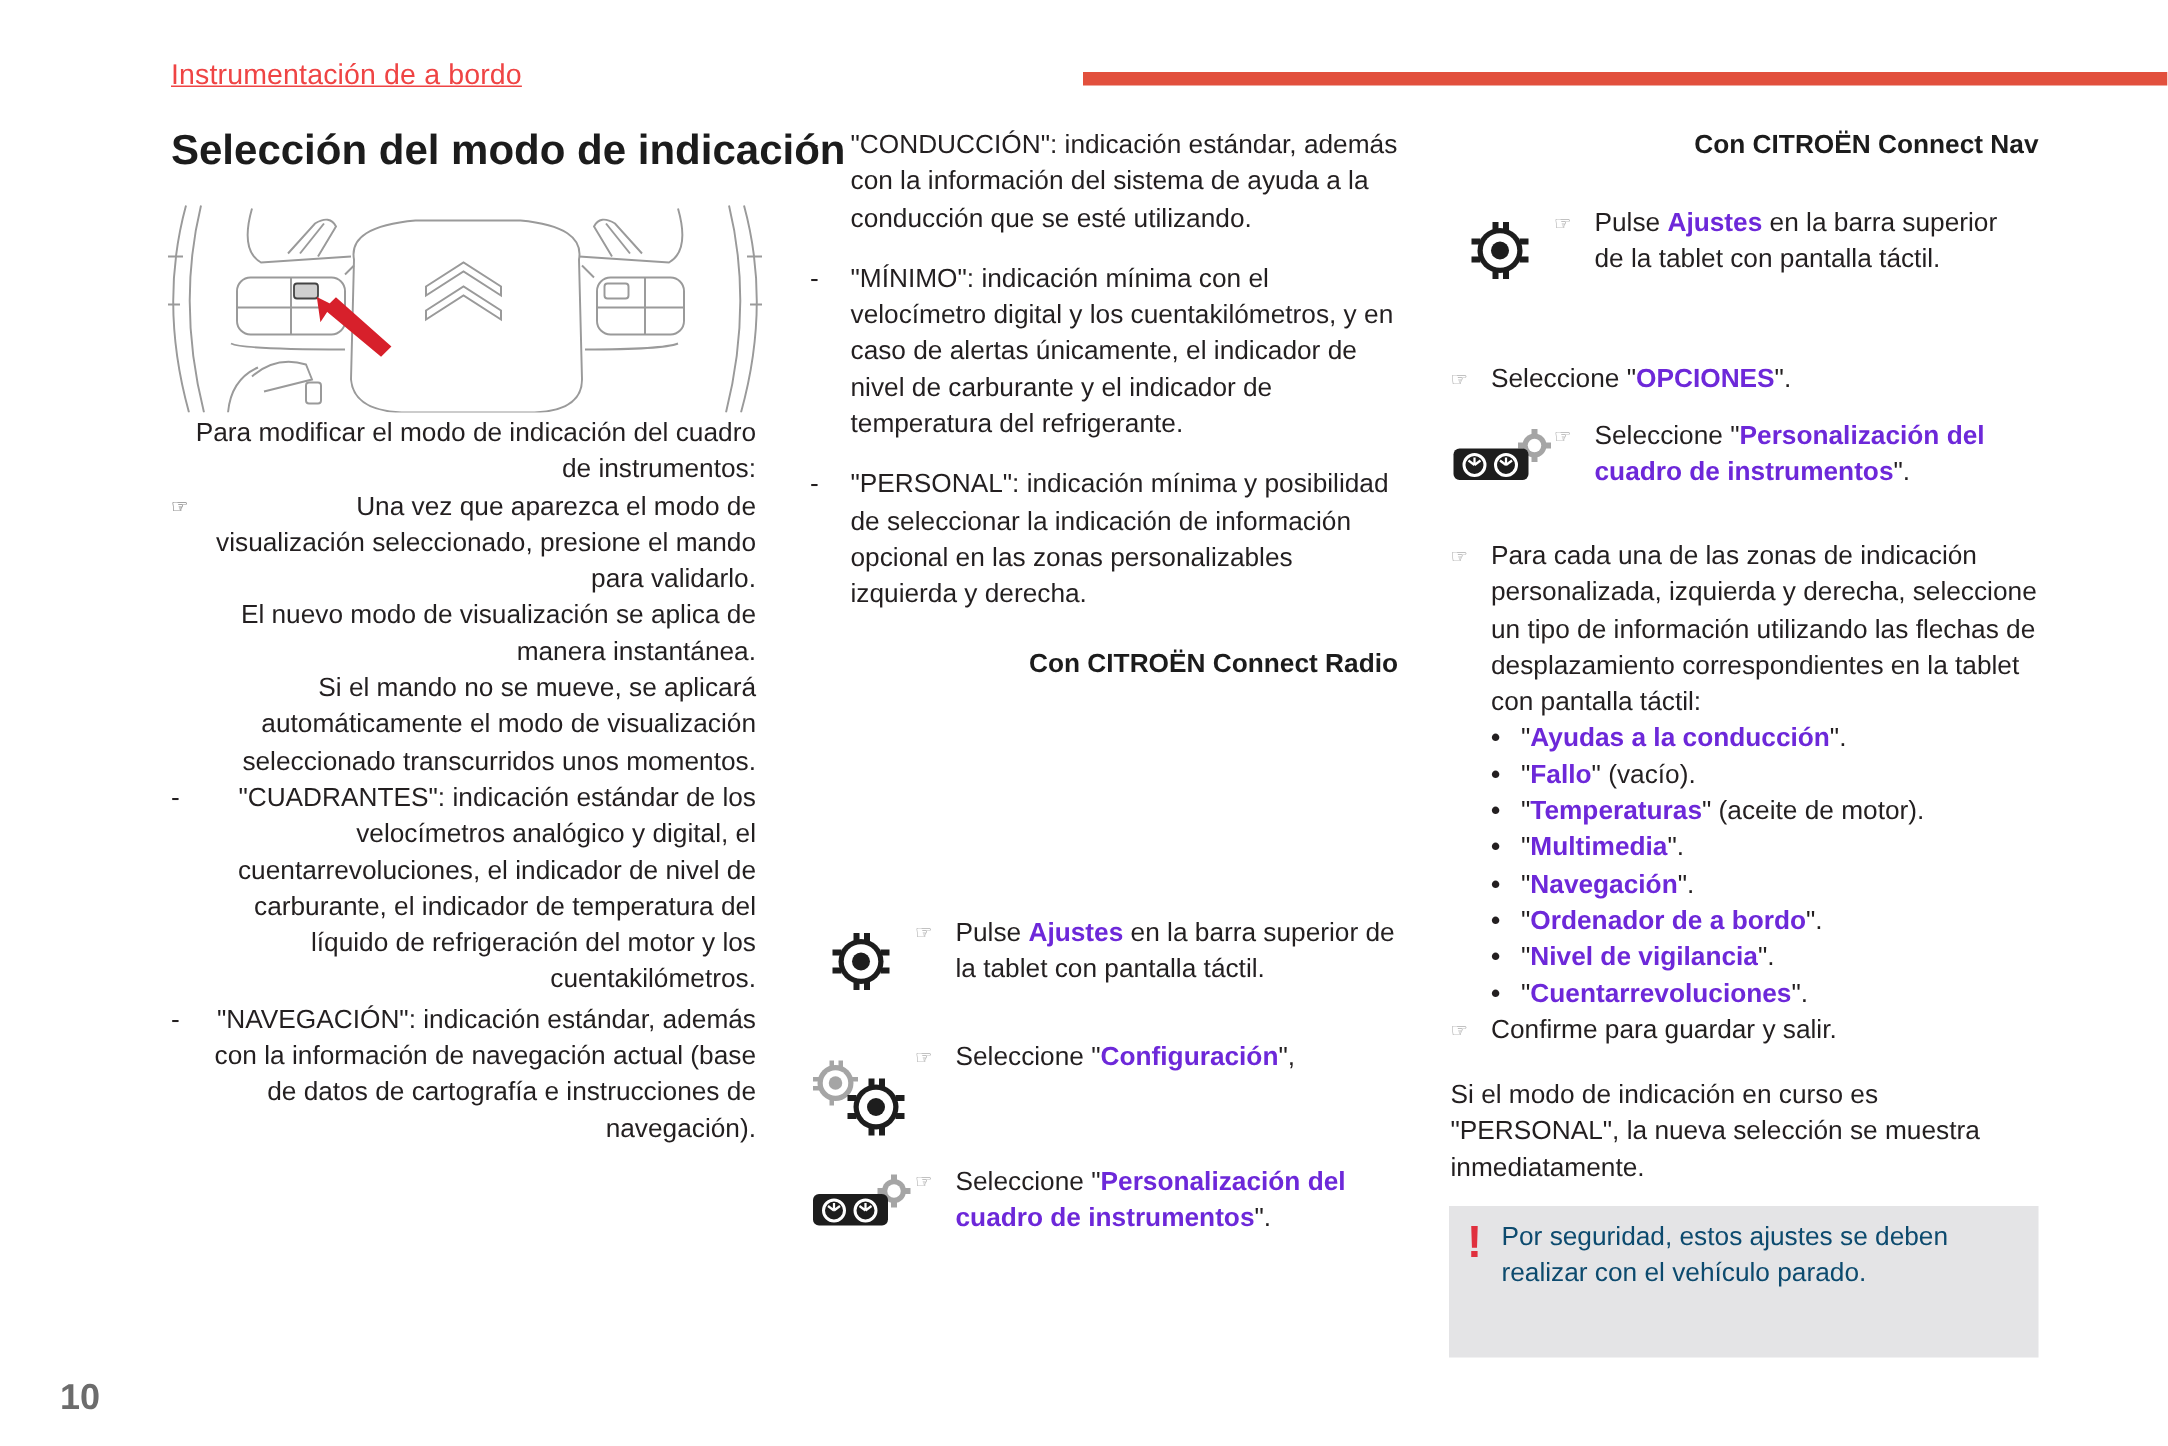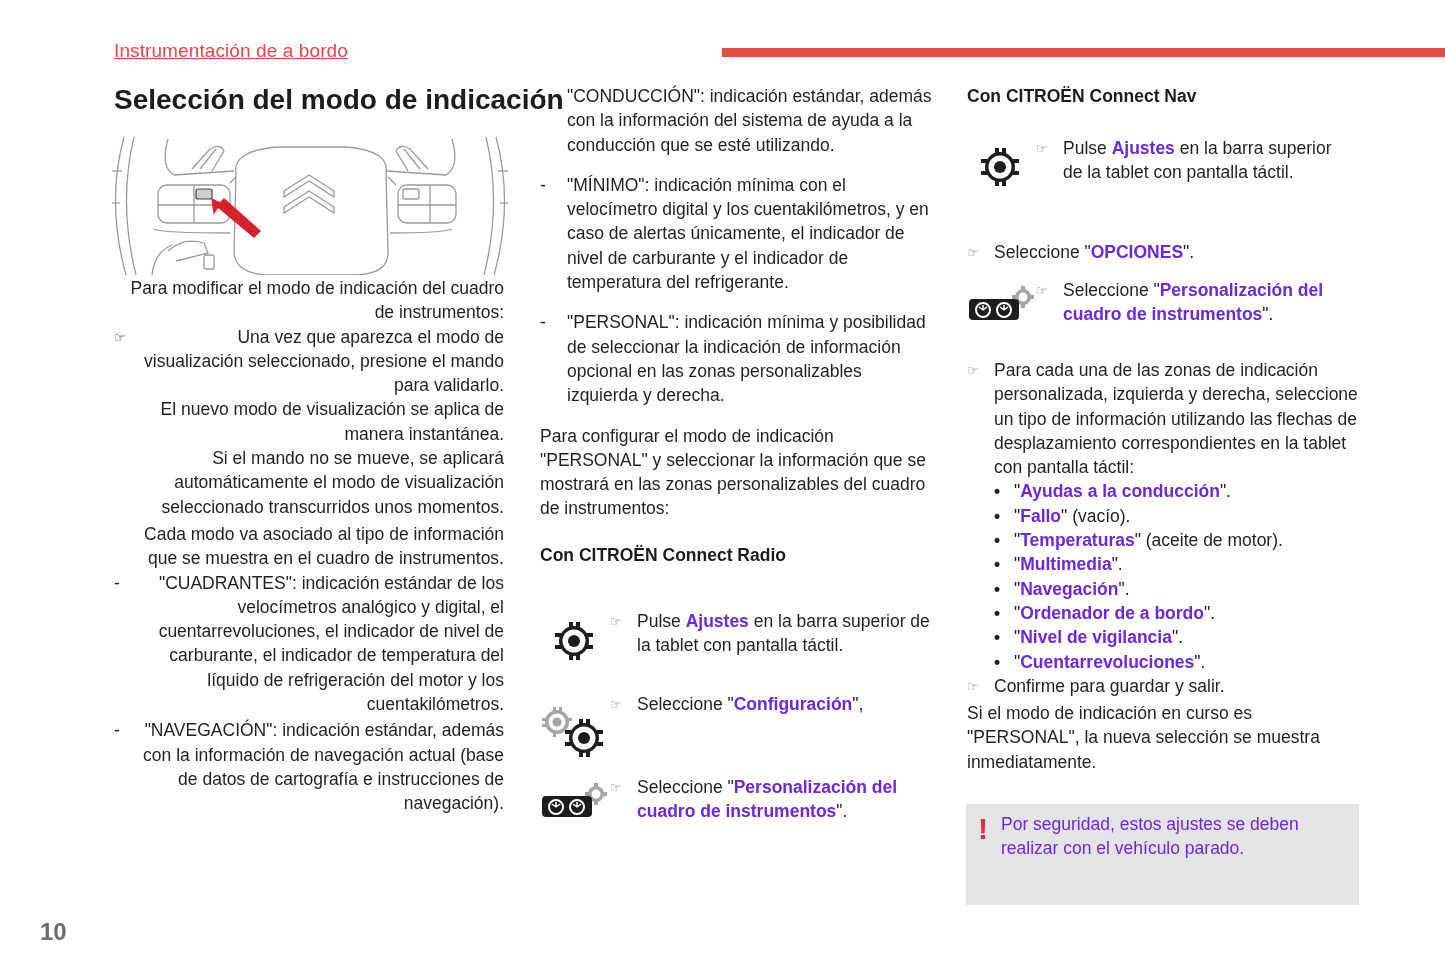--- a/index.html
+++ b/index.html
@@ -13,24 +13,24 @@
 
   .col { position:absolute; font-size:17.5px; line-height:24.3px; color:#231f20; }
   .col p { margin:0; }
   .step { position:relative; padding-left:27px; }
   .step .hand { position:absolute; left:0; top:1px; font-size:13px; color:#8a8a8a; }
   .dash { position:relative; padding-left:27px; }
   .dash .d { position:absolute; left:0; top:0; }
   .bul { position:relative; padding-left:20px; }
   .bul .b { position:absolute; left:0; top:0; font-weight:bold; }
   b { font-weight:bold; color:#6d28d9; }
-  .subhead { font-weight:bold; font-size:17.5px; color:#1c1c1c; }
+  .subhead { font-weight:bold; font-size:17.5px; color:#1c1c1c;text-align:right; }
   .warn-box { position:absolute; left:966px; top:804px; width:393px; height:101px; background:#e4e4e6; }
   .warn-icon { position:absolute; left:12px; top:10px; font-size:30px; font-weight:bold; color:#e0303e; line-height:30px; }
-  .warn-text { position:absolute; left:35px; top:8px; font-size:17.5px; line-height:24.3px; color:#6d28d9; }
+  .warn-text { position:absolute; left:35px; top:8px; font-size:17.5px; line-height:24.3px; color:#0c4a6e; }
 </style>
 </head>
 <body>
 
 <div class="abs header-title">Instrumentación de a bordo</div>
 <div class="abs header-bar"></div>
 <div class="abs section-title">Selección del modo de indicación</div>
 
 <div class="abs" style="left:112px;top:133px;width:396px;height:142px;">
   <svg width="396" height="142" viewBox="0 0 396 142" fill="none" stroke="#9a9a9a" stroke-width="1.3">
@@ -74,21 +74,20 @@
   <p>Para modificar el modo de indicación del cuadro de instrumentos:</p>
   <div class="step">
     <span class="hand">☞</span>
   </div>
   <div class="step">
     <span class="hand">☞</span>
     <span>Una vez que aparezca el modo de visualización seleccionado, presione el mando para validarlo.</span>
   </div>
   <p>El nuevo modo de visualización se aplica de manera instantánea.</p>
   <p>Si el mando no se mueve, se aplicará automáticamente el modo de visualización seleccionado transcurridos unos momentos.</p>
-  <p style="margin-top:3px;">Cada modo va asociado al tipo de información que se muestra en el cuadro de instrumentos.</p>
   <div class="dash">
     <span class="d">-</span>
     <span>"CUADRANTES": indicación estándar de los velocímetros analógico y digital, el cuentarrevoluciones, el indicador de nivel de carburante, el indicador de temperatura del líquido de refrigeración del motor y los cuentakilómetros.</span>
   </div>
   <div class="dash" style="margin-top:2px;">
     <span class="d">-</span>
     <span>"NAVEGACIÓN": indicación estándar, además con la información de navegación actual (base de datos de cartografía e instrucciones de navegación).</span>
   </div>
 </div>
 
@@ -98,21 +97,20 @@
     <span>"CONDUCCIÓN": indicación estándar, además con la información del sistema de ayuda a la conducción que se esté utilizando.</span>
   </div>
   <div class="dash" style="margin-top:16px;">
     <span class="d">-</span>
     <span>"MÍNIMO": indicación mínima con el velocímetro digital y los cuentakilómetros, y en caso de alertas únicamente, el indicador de nivel de carburante y el indicador de temperatura del refrigerante.</span>
   </div>
   <div class="dash" style="margin-top:16px;">
     <span class="d">-</span>
     <span>"PERSONAL": indicación mínima y posibilidad de seleccionar la indicación de información opcional en las zonas personalizables izquierda y derecha.</span>
   </div>
-  <p style="margin-top:16px;">Para configurar el modo de indicación "PERSONAL" y seleccionar la información que se mostrará en las zonas personalizables del cuadro de instrumentos:</p>
   <p class="subhead" style="margin-top:22px;">Con CITROËN Connect Radio</p>
 </div>
 
 <div class="abs" style="left:553px;top:621px;">
   <svg width="42" height="40" viewBox="0 0 42 40">
     <g fill="#1d1d1d">
       <circle cx="21" cy="20" r="15"></circle>
       <rect x="16" y="1" width="4" height="6"></rect>
         <rect x="23" y="1" width="4" height="6"></rect>
       <rect x="16" y="33" width="4" height="6"></rect>
@@ -263,21 +261,21 @@
       <div class="bul"><span class="b">•</span><span>"</span><b>Navegación</b><span>".</span></div>
       <div class="bul"><span class="b">•</span><span>"</span><b>Ordenador de a bordo</b><span>".</span></div>
       <div class="bul"><span class="b">•</span><span>"</span><b>Nivel de vigilancia</b><span>".</span></div>
       <div class="bul"><span class="b">•</span><span>"</span><b>Cuentarrevoluciones</b><span>".</span></div>
     </div>
   </div>
   <div class="step">
     <span class="hand">☞</span>
     <span>Confirme para guardar y salir.</span>
   </div>
-  <p style="margin-top:3px;">Si el modo de indicación en curso es "PERSONAL", la nueva selección se muestra inmediatamente.</p>
+  <p style="margin-top:19px;">Si el modo de indicación en curso es "PERSONAL", la nueva selección se muestra inmediatamente.</p>
 </div>
 
 <div class="warn-box">
   <span class="warn-icon">!</span>
   <span class="warn-text" style="width:345px;">Por seguridad, estos ajustes se deben realizar con el vehículo parado.</span>
 </div>
 
 <div class="abs page-number">10</div>
 
 </body></html>

